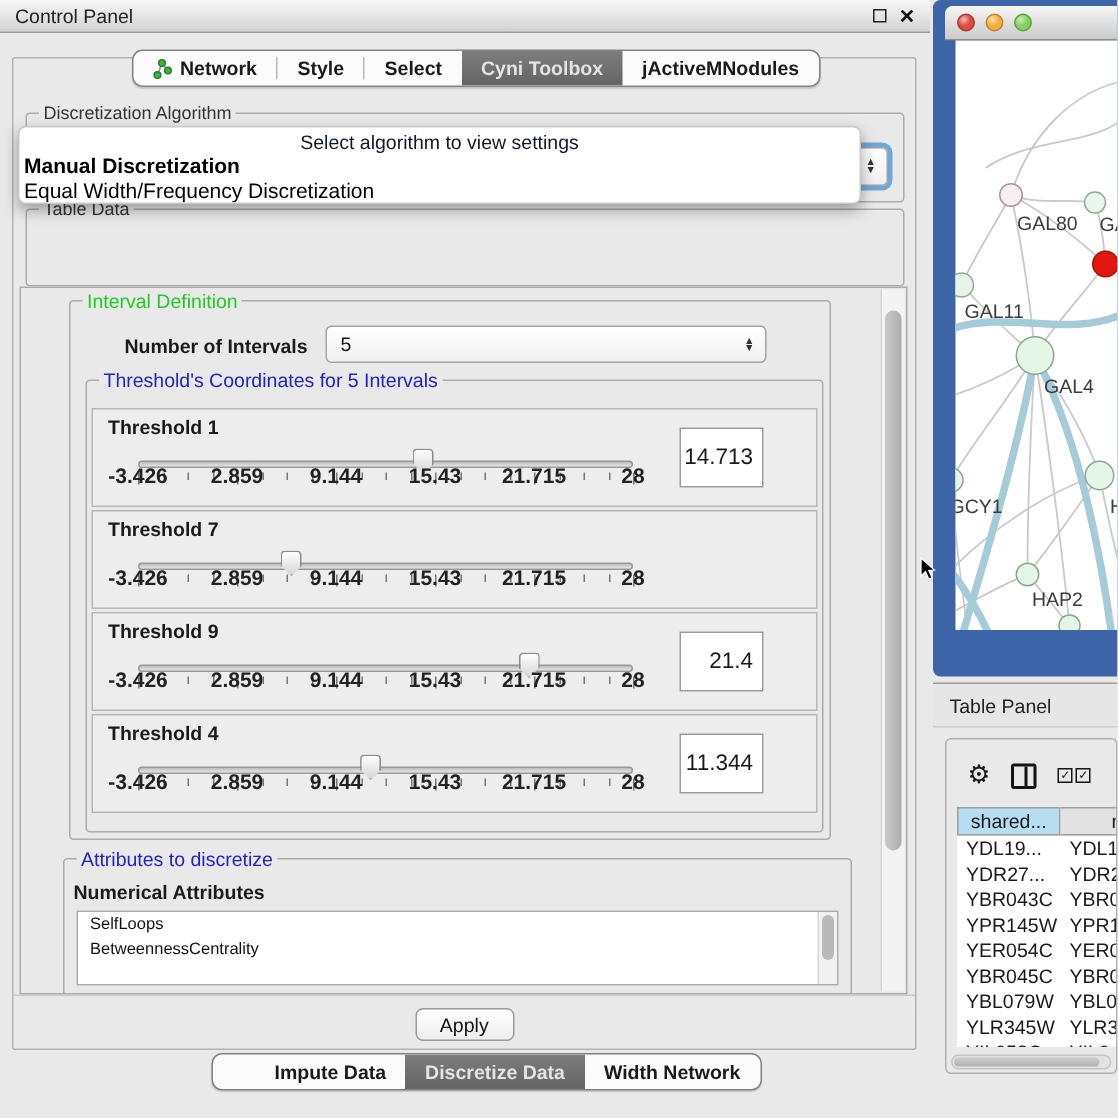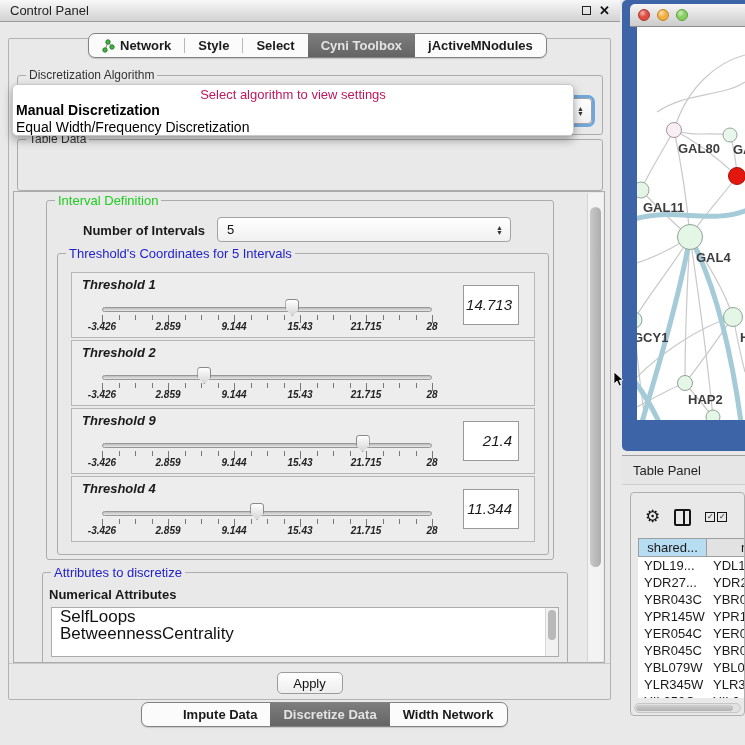--- a/index.html
+++ b/index.html
@@ -40,60 +40,60 @@
     border:1px solid #A3A3A3; border-radius:4px; display:flex; align-items:center;
     padding:0 22px 0 9px; font-size:13px; color:#111; }
   .combo .spin { position:absolute; right:7px; top:0; bottom:0; display:flex; flex-direction:column; justify-content:center; line-height:5px; font-size:7px; color:#333; }
   .combo.focused { box-shadow:0 0 0 3px rgba(90,155,215,.85); }
   .algo-combo { left:8px; top:22px; width:566px; }
   .td-combo { left:8px; top:14px; width:568px; }
   .ni-combo { left:170px; top:16px; width:294px; height:25px; }
 
   .popup { position:absolute; left:12px; top:84px; width:562px; height:52px; background:#FFFFFF;
     border:1px solid #C9C9C9; border-radius:5px; box-shadow:0 4px 10px rgba(0,0,0,.35); z-index:20; overflow:hidden; }
-  .popup-hint { text-align:center; color:#be185d; font-size:13px; padding-top:2px; }
+  .popup-hint { text-align:center; color:#0f172a; font-size:13px; padding-top:2px; }
   .popup-opt { font-size:14px; padding:0 3px; line-height:17px; color:#000; }
   .popup-opt.bold { font-weight:bold; }
 
   .scrollpanel { position:absolute; left:4px; top:152px; width:592px; height:472px;
     border:1px solid #ABABAB; background:#E9E9E9; overflow:hidden; }
   .vscroll { position:absolute; right:1px; top:1px; bottom:1px; width:16px; background:#F3F3F3; border-left:1px solid #D4D4D4; }
   .vscroll .vthumb { position:absolute; left:2px; width:11px; top:14px; height:360px; background:linear-gradient(90deg,#C9C9C9,#ADADAD); border-radius:6px; }
 
   .interval-group { left:32px; top:8px; width:508px; height:360px; }
   .ni-label { position:absolute; left:36px; top:22px; font-weight:bold; font-size:13px; }
   .thresholds-group { left:10px; top:52px; width:492px; height:302px; }
 
   .th-rows { position:absolute; left:2px; top:16px; right:2px; }
-  .th-row { position:relative; height:66px; margin:2px 11px; background:#EDEDED; border:1px solid #B7B7B7;font-style:italic; }
+  .th-row { position:relative; height:66px; margin:2px 1px; background:#EDEDED; border:1px solid #B7B7B7; }
   .th-label { position:absolute; left:10px; top:4px; font-weight:bold; font-size:13px; }
   .th-track { position:absolute; left:30px; top:34px; width:330px; height:5px;
     background:linear-gradient(#BDBDBD,#E6E6E6); border:1px solid #989898; border-radius:3px; }
   .th-thumb { position:absolute; top:26px; width:14px; height:17px;
     background:linear-gradient(#FEFEFE,#D6D6D6); border:1px solid #8A8A8A;
     clip-path:polygon(0 0,100% 0,100% 60%,50% 100%,0 60%); border-radius:3px 3px 0 0; }
   .tick { position:absolute; top:42px; width:1px; background:#777; }
   .tick.major { height:8px; } .tick.minor { height:5px; }
-  .tick-lab { position:absolute; top:48px; transform:translateX(-50%); font-size:10px; font-weight:bold; color:#222; }
+  .tick-lab { position:absolute; top:36px; transform:translateX(-50%); font-size:14px; font-weight:bold; color:#222; }
   .th-value { position:absolute; left:391px; top:12px; width:56px; height:40px; background:#FFF;
     border:1px solid #9A9A9A; font-size:15px; line-height:38px; text-align:right; padding-right:6px; }
 
   .attrs-group { left:28px; top:380px; width:526px; height:120px; }
   .attrs-title { position:absolute; left:6px; top:14px; font-weight:bold; font-size:13px; }
   .attr-list { position:absolute; left:8px; top:34px; width:508px; height:50px; background:#FFF; border:1px solid #ABABAB; overflow:hidden; }
-  .attr-item { font-size:17px; line-height:17px; padding-left:8px; color:#111; }
+  .attr-item { font-size:11px; line-height:17px; padding-left:8px; color:#111; }
   .attr-scroll { position:absolute; right:0; top:0; bottom:0; width:13px; background:#F1F1F1; border-left:1px solid #D8D8D8; }
   .attr-scroll .vthumb { position:absolute; left:2px; width:8px; top:2px; height:30px; background:#B9B9B9; border-radius:4px; }
 
   .apply-row { position:absolute; left:0; right:0; top:624px; height:37px; border-top:1px solid #C9C9C9; display:flex; justify-content:center; }
   .apply-btn { margin-top:8px; width:66px; height:22px; background:linear-gradient(#FFFFFF,#EDEDED);
     border:1px solid #9B9B9B; border-radius:5px; font-size:13px; font-family:inherit; color:#111; }
 
   
-  .net-window { position:absolute; left:622px; top:0; width:123px; height:451px; background:#3E64A8; border-radius:5px 0 0 5px;font-weight:bold; }
+  .net-window { position:absolute; left:622px; top:0; width:123px; height:451px; background:#3E64A8; border-radius:5px 0 0 5px; }
   .net-titlebar { position:absolute; left:8px; top:4px; right:0; height:23px;
     background:linear-gradient(#F6F6F6,#CBCBCB); border-bottom:1px solid #8E8E8E; border-radius:5px 0 0 0;
     display:flex; align-items:center; gap:7px; padding-left:8px; }
   .light { width:12px; height:12px; border-radius:50%; }
   .net-view { position:absolute; left:15px; top:27px; width:108px; height:393px; background:#FFF; }
 
   .tp-header { position:absolute; left:622px; top:455px; width:123px; height:30px; background:#E6E6E6;
     border-top:1px solid #9E9E9E; border-bottom:1px solid #CFCFCF; display:flex; align-items:center; padding-left:11px; font-size:13px; color:#222; }
   .tp-panel { position:absolute; left:630px; top:492px; width:115px; height:224px; background:#E9E9E9;
     border:1px solid #AFAFAF; border-radius:4px; overflow:hidden; }
@@ -211,21 +211,21 @@
                 <div class="tick minor" style="left: 343.5px;"></div>
                 <div class="tick major" style="left: 360px;"></div>
                 <div class="tick-lab" style="left: 30px;">-3.426</div>
                 <div class="tick-lab" style="left: 96px;">2.859</div>
                 <div class="tick-lab" style="left: 162px;">9.144</div>
                 <div class="tick-lab" style="left: 228px;">15.43</div>
                 <div class="tick-lab" style="left: 294px;">21.715</div>
                 <div class="tick-lab" style="left: 360px;">28</div>
               </div>
               <div class="th-row">
-                <div class="th-label">Threshold 2</div>
+                <div class="th-label">Threshold 7</div>
                 <div class="th-track"></div>
                 <div class="th-thumb" style="left: 125.3px;"></div>
                 <div class="tick major" style="left: 30px;"></div>
                 <div class="tick minor" style="left: 46.5px;"></div>
                 <div class="tick minor" style="left: 63px;"></div>
                 <div class="tick minor" style="left: 79.5px;"></div>
                 <div class="tick major" style="left: 96px;"></div>
                 <div class="tick minor" style="left: 112.5px;"></div>
                 <div class="tick minor" style="left: 129px;"></div>
                 <div class="tick minor" style="left: 145.5px;"></div>

